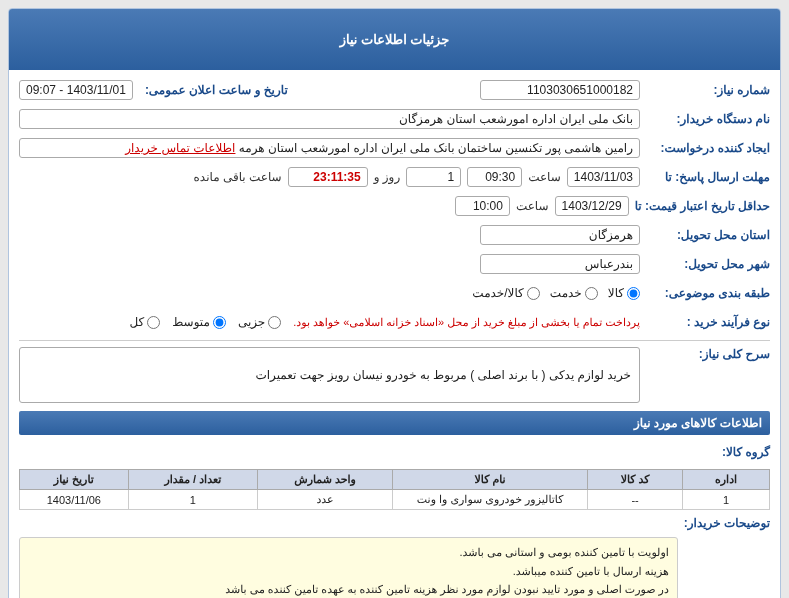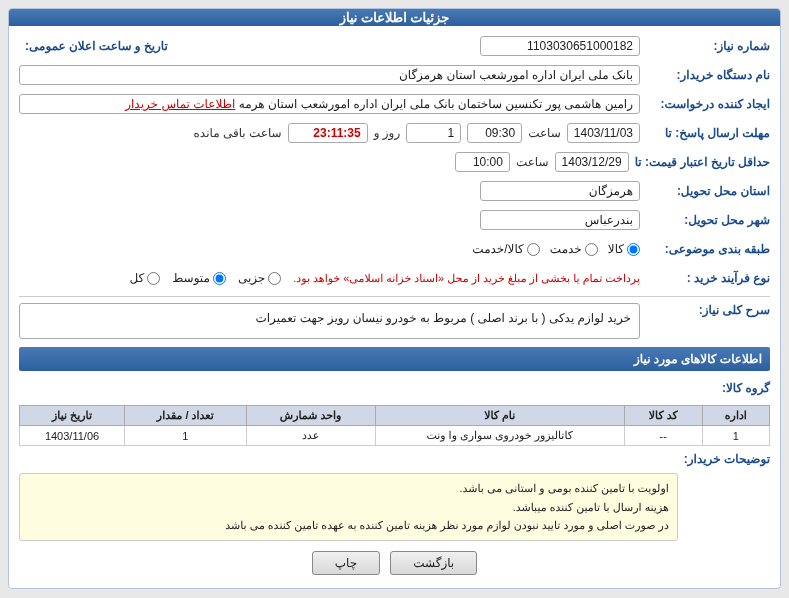--- a/index.html
+++ b/index.html
@@ -19,21 +19,21 @@
     .main-card {
       background: #fff;
       border: 1px solid #b0c4de;
       border-radius: 4px;
       overflow: hidden;
     }
     .card-header {
       background: linear-gradient(to bottom, #4a7ab5, #2c5f9e);
       color: #fff;
       text-align: center;
-      padding: 1px 10px;
+      padding: 23px 10px;
       font-size: 13px;
       font-weight: bold;
     }
     .card-body {
       padding: 8px 10px;
     }
     .info-row {
       display: flex;
       align-items: center;
       margin-bottom: 5px;
@@ -82,21 +82,21 @@
       padding: 5px 8px;
       font-size: 12px;
       font-weight: bold;
       margin: 8px 0 5px 0;
       border-radius: 2px;
     }
     .narration-box {
       background: #fff;
       border: 1px solid #aaa;
       border-radius: 3px;
-      padding: 7px 8px;
+      padding: 20px 8px;
       min-height: 36px;
       text-align: right;
       direction: rtl;
     }
     .radio-group {
       display: flex;
       align-items: center;
       gap: 10px;
       flex: 1;
     }
@@ -120,21 +120,21 @@
     }
     table.items-table {
       width: 100%;
       border-collapse: collapse;
       font-size: 11px;
       direction: rtl;
     }
     table.items-table th {
       background: #d0d8e8;
       border: 1px solid #aaa;
-      padding: 3px 10px;
+      padding: 3px 24px;
       text-align: center;
       color: #222;
     }
     table.items-table td {
       border: 1px solid #ccc;
       padding: 3px 6px;
       text-align: center;
     }
     table.items-table tr:nth-child(even) td {
       background: #f5f8ff;
@@ -187,20 +187,21 @@
     <div class="card-header">
       <span>جزئیات اطلاعات نیاز</span>
     </div>
     <div class="card-body">
 
       <div class="info-row">
         <span class="label">شماره نیاز:</span>
         <span class="value-box medium">1103030651000182</span>
         <div class="inline-group" style="justify-content: flex-end;">
           <span class="label" style="min-width:auto;">تاریخ و ساعت اعلان عمومی:</span>
+          <span class="value-box small">1403/11/01 - 09:07</span>
         </div>
       </div>
 
       <div class="info-row">
         <span class="label">نام دستگاه خریدار:</span>
         <span class="value-box wide">بانک ملی ایران اداره امورشعب استان هرمزگان</span>
       </div>
 
       <div class="info-row">
         <span class="label">ایجاد کننده درخواست:</span>

